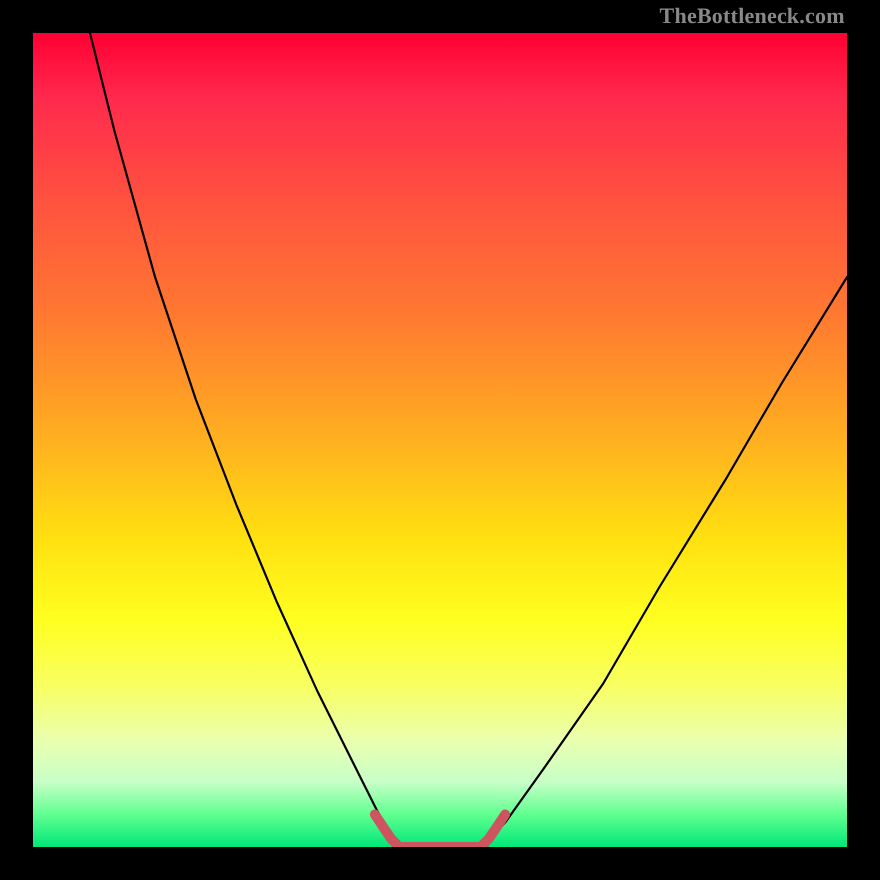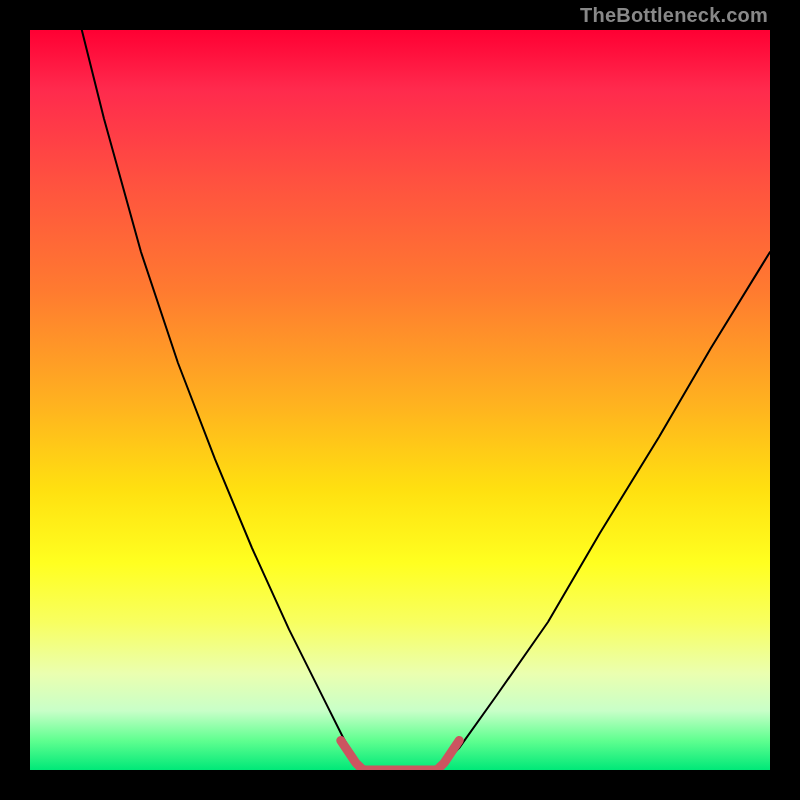--- a/index.html
+++ b/index.html
@@ -48,21 +48,21 @@
     position: absolute;
     inset: 0;
     width: 740px;
     height: 740px;
   }
   .watermark {
     position: absolute;
     top: 4px;
     right: 32px;
     color: #888;
-    font-family: Liberation Sans, sans-serif;
+    font-family: Liberation Serif, serif;
     font-size: 20px;
     font-weight: 600;
     letter-spacing: 0.2px;
     user-select: none;
   }
 </style>
 </head>
 <body>
 
 <div class="frame">

